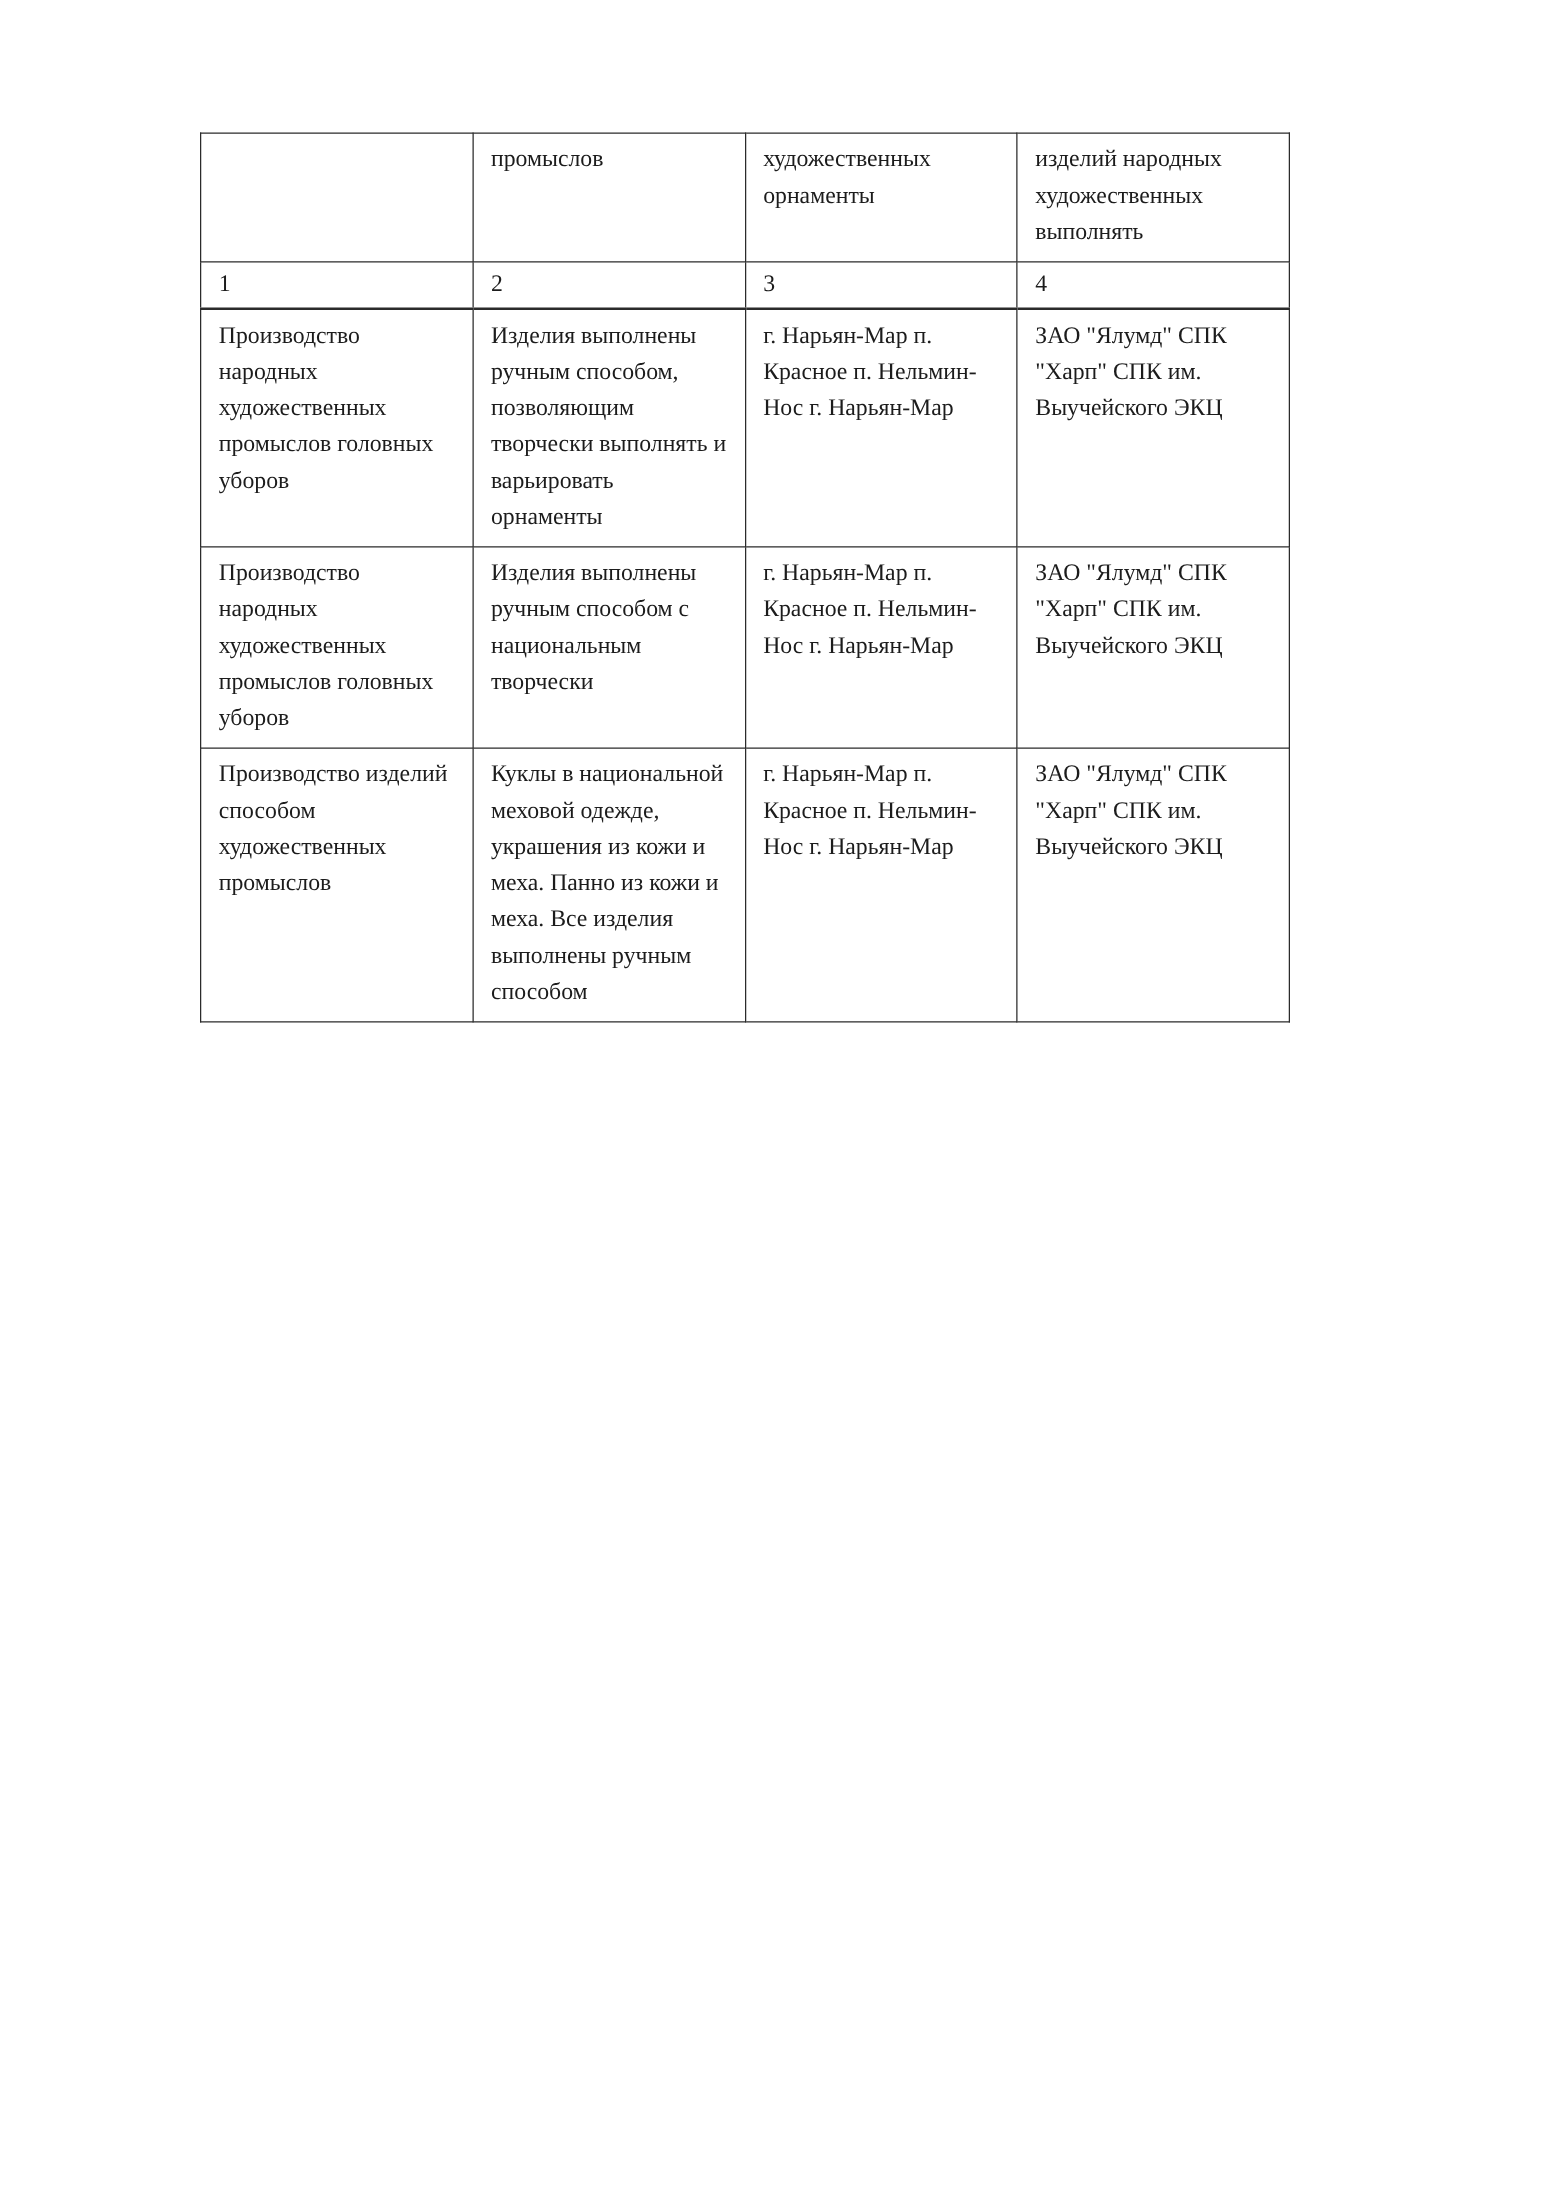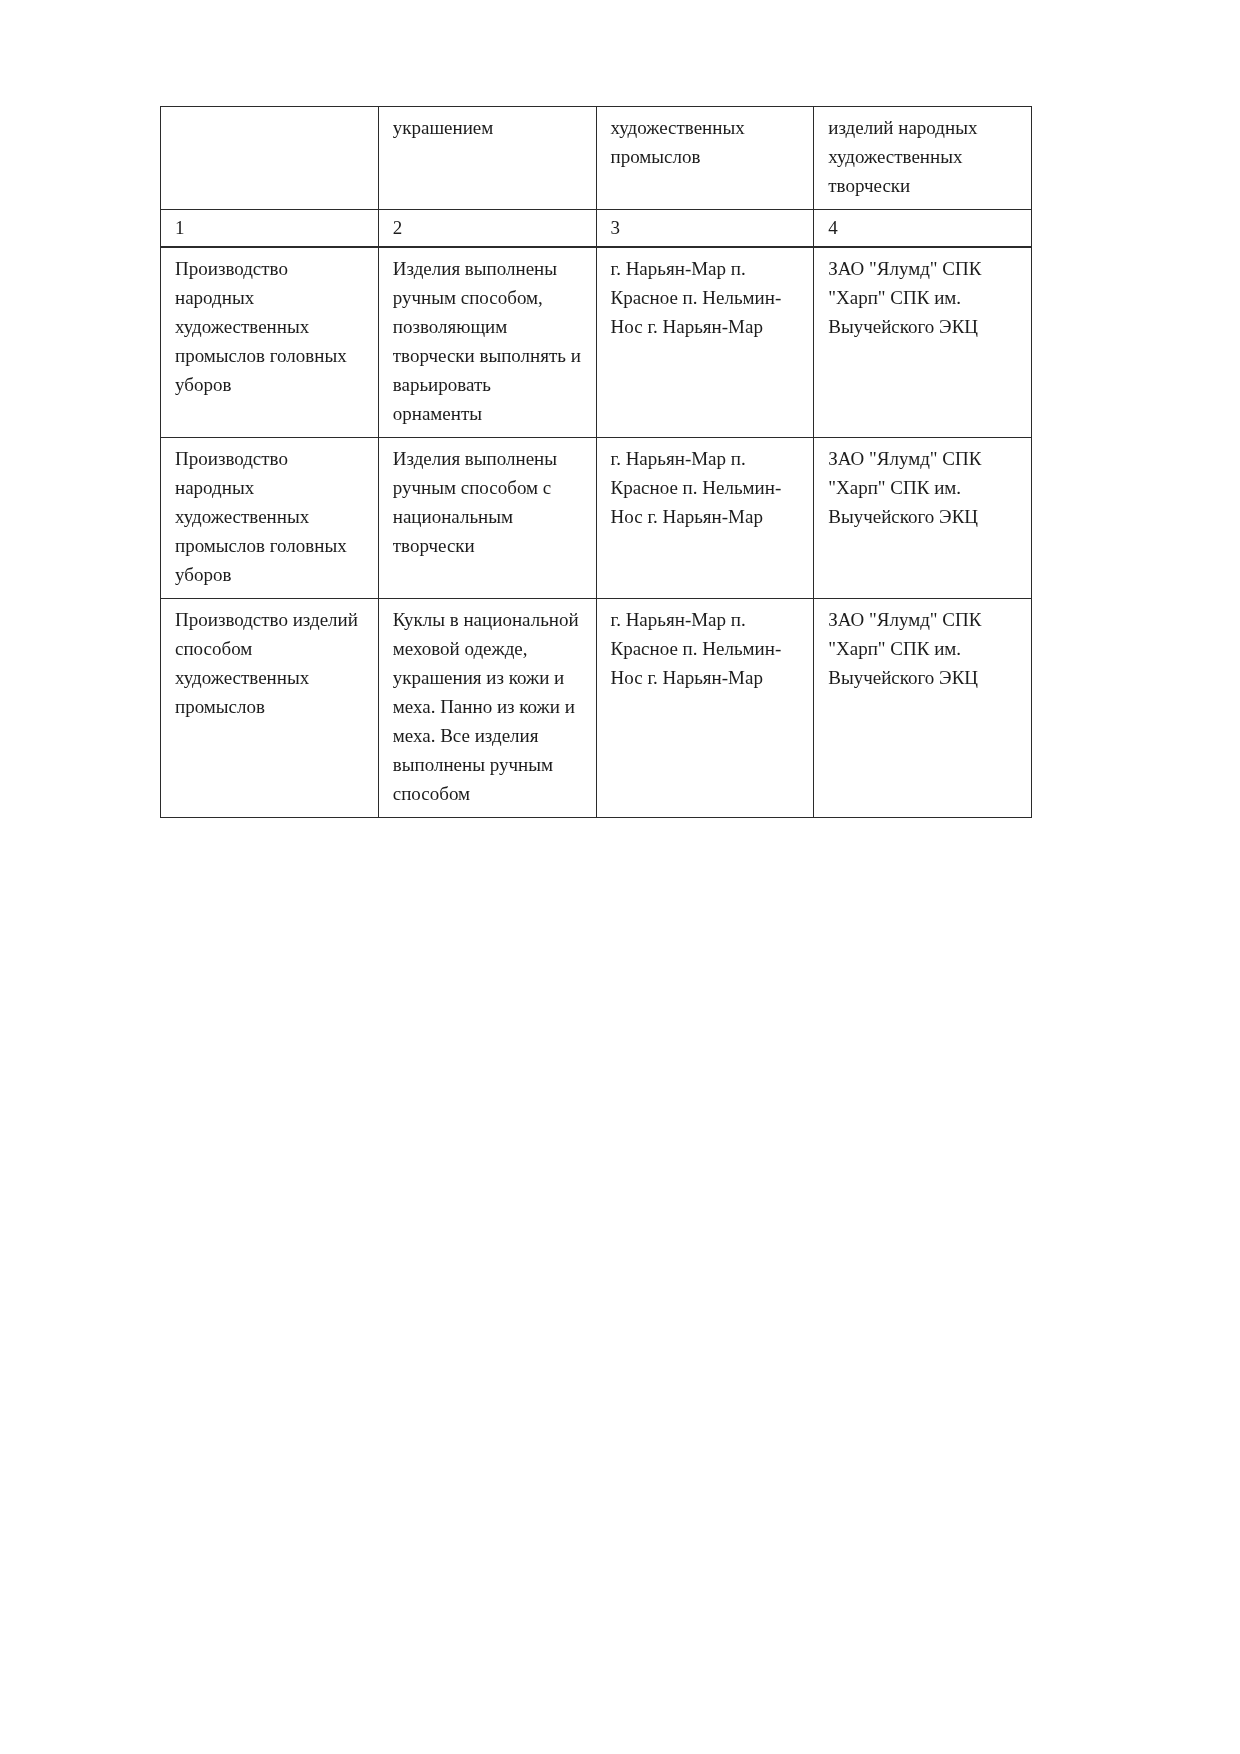--- a/index.html
+++ b/index.html
@@ -42,23 +42,23 @@
   <table class="doc-table">
     <colgroup>
       <col style="width:25%">
         <col style="width:25%">
         <col style="width:25%">
         <col style="width:25%">
     </colgroup>
     <tbody>
       <tr class="header-row">
         <td></td>
-        <td>украшением</td>
-        <td>художественных промыслов</td>
-        <td>изделий народных художественных творчески</td>
+        <td>промыслов</td>
+        <td>художественных орнаменты</td>
+        <td>изделий народных художественных выполнять</td>
       </tr>
       <tr class="number-row">
         <td>1</td>
         <td>2</td>
         <td>3</td>
         <td>4</td>
       </tr>
       <tr>
         <td>Производство народных художественных промыслов головных уборов</td>
         <td>Изделия выполнены ручным способом, позволяющим творчески выполнять и варьировать орнаменты</td>

